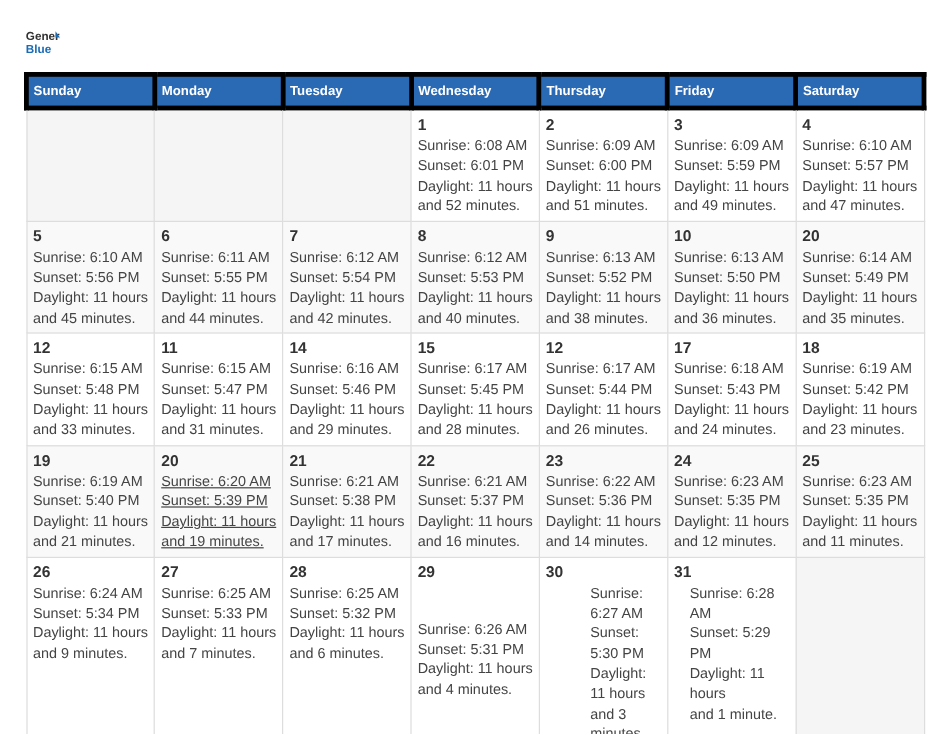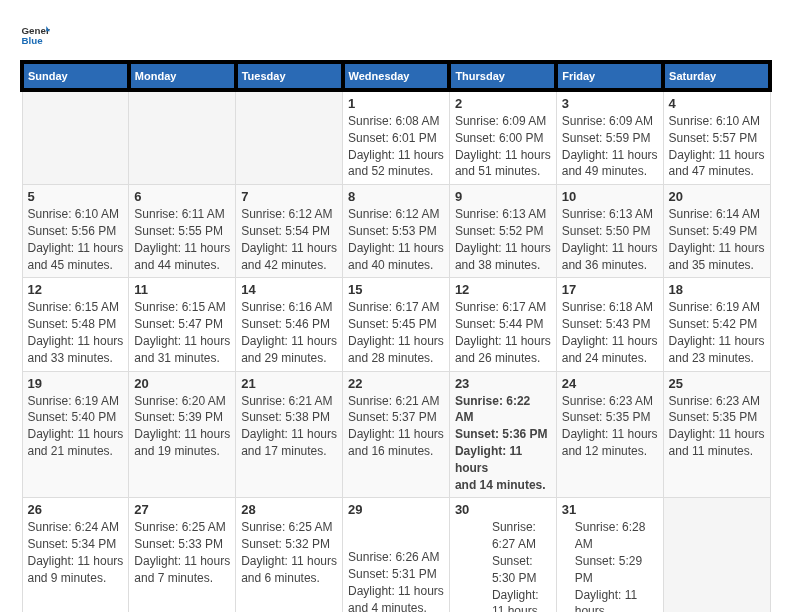--- a/index.html
+++ b/index.html
@@ -245,42 +245,42 @@
       <tr>
         <td>
           <span class="day-number">19</span>
           <div class="day-info" style="white-space: pre-line;">Sunrise: 6:19 AM
 Sunset: 5:40 PM
 Daylight: 11 hours
 and 21 minutes.</div>
         </td>
         <td>
           <span class="day-number">20</span>
-          <div class="day-info" style="white-space: pre-line;">Sunrise: 6:20 AM
+          <div class="day-info" style="white-space: pre-line; text-decoration: underline;">Sunrise: 6:20 AM
 Sunset: 5:39 PM
 Daylight: 11 hours
 and 19 minutes.</div>
         </td>
         <td>
           <span class="day-number">21</span>
           <div class="day-info" style="white-space: pre-line;">Sunrise: 6:21 AM
 Sunset: 5:38 PM
 Daylight: 11 hours
 and 17 minutes.</div>
         </td>
         <td>
           <span class="day-number">22</span>
           <div class="day-info" style="white-space: pre-line;">Sunrise: 6:21 AM
 Sunset: 5:37 PM
 Daylight: 11 hours
 and 16 minutes.</div>
         </td>
         <td>
           <span class="day-number">23</span>
-          <div class="day-info" style="white-space: pre-line; font-weight: bold;">Sunrise: 6:22 AM
+          <div class="day-info" style="white-space: pre-line;">Sunrise: 6:22 AM
 Sunset: 5:36 PM
 Daylight: 11 hours
 and 14 minutes.</div>
         </td>
         <td>
           <span class="day-number">24</span>
           <div class="day-info" style="white-space: pre-line;">Sunrise: 6:23 AM
 Sunset: 5:35 PM
 Daylight: 11 hours
 and 12 minutes.</div>

